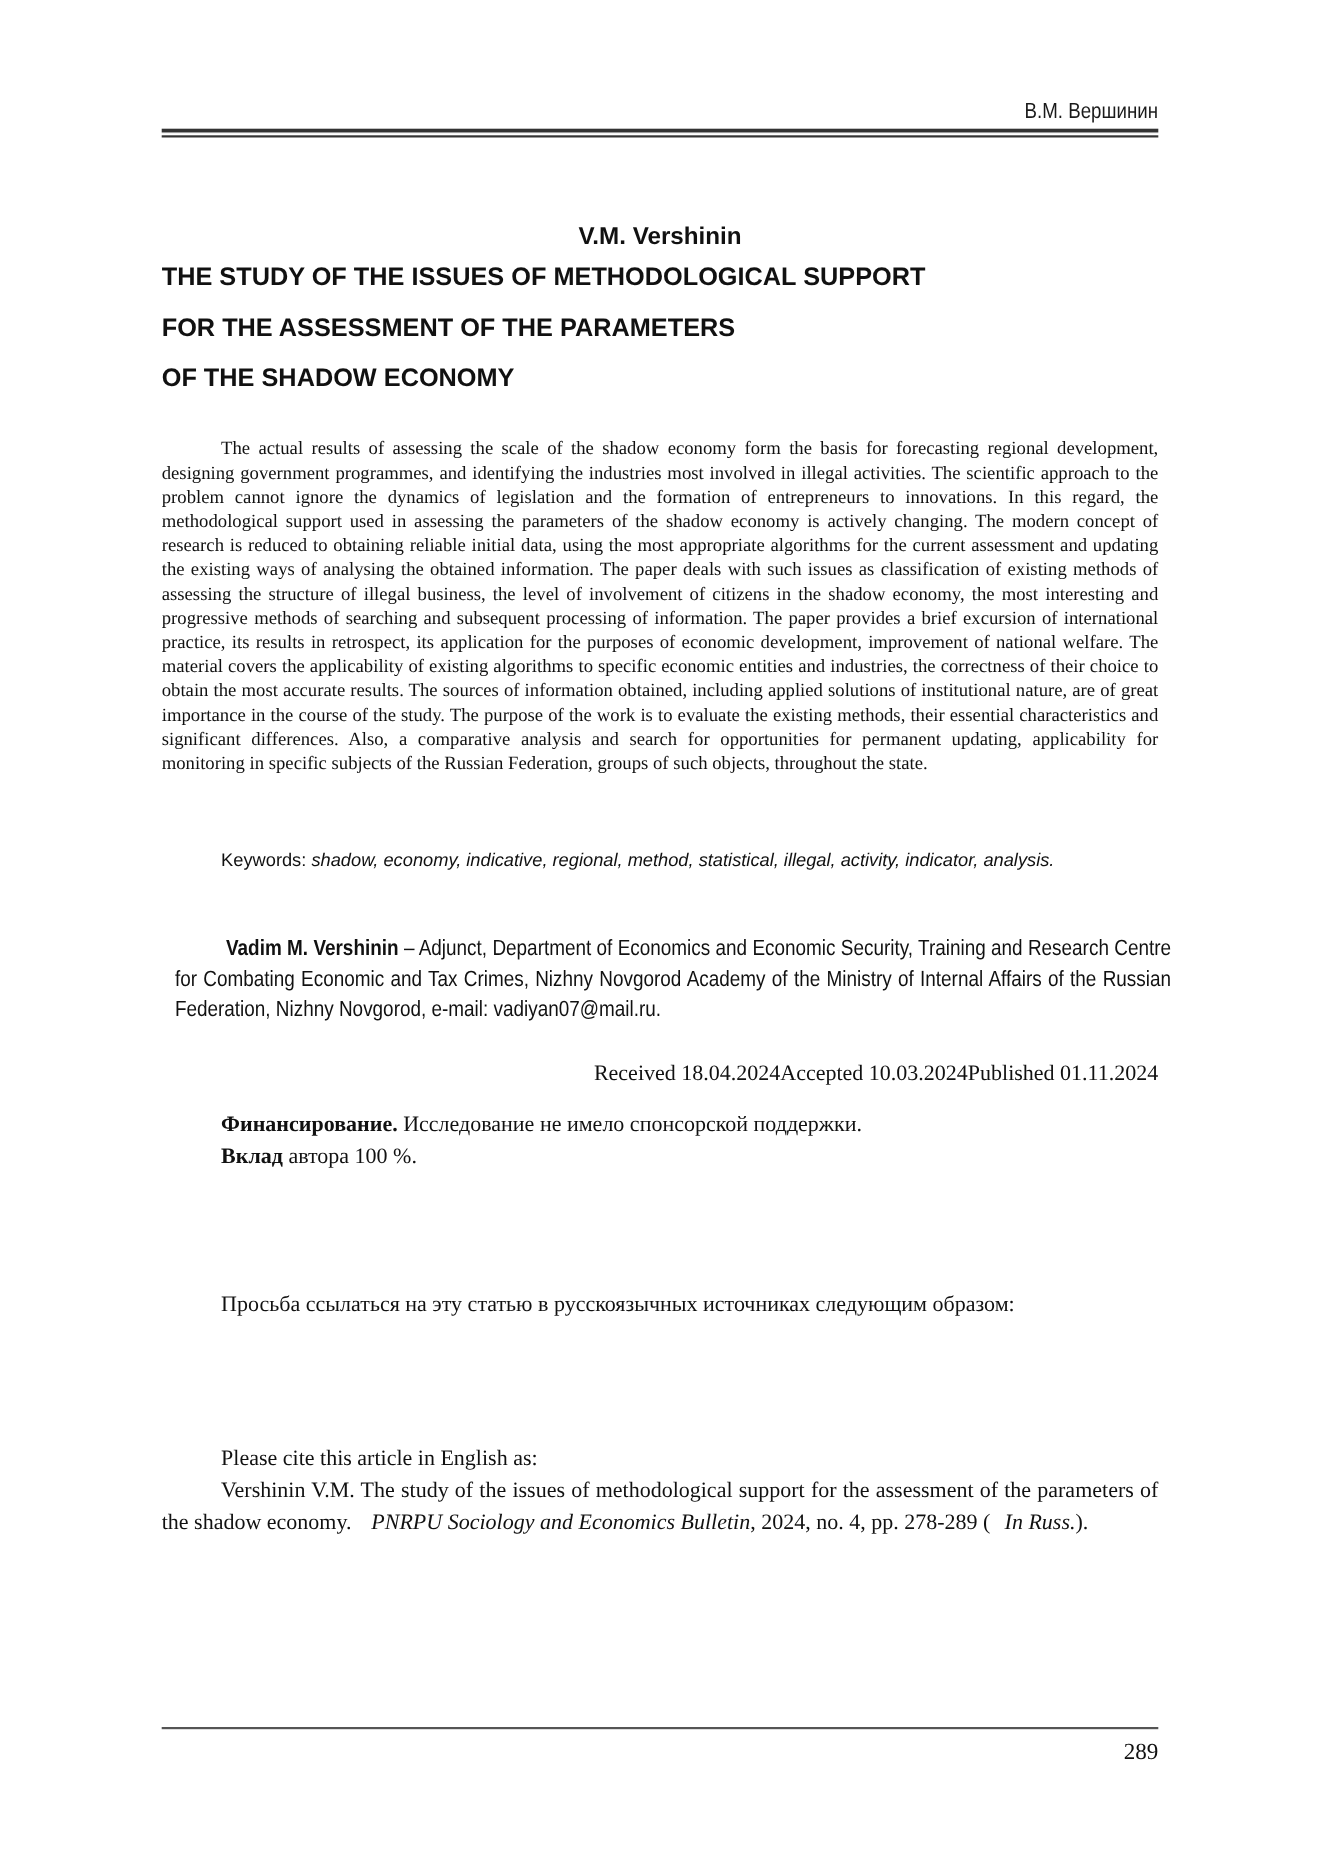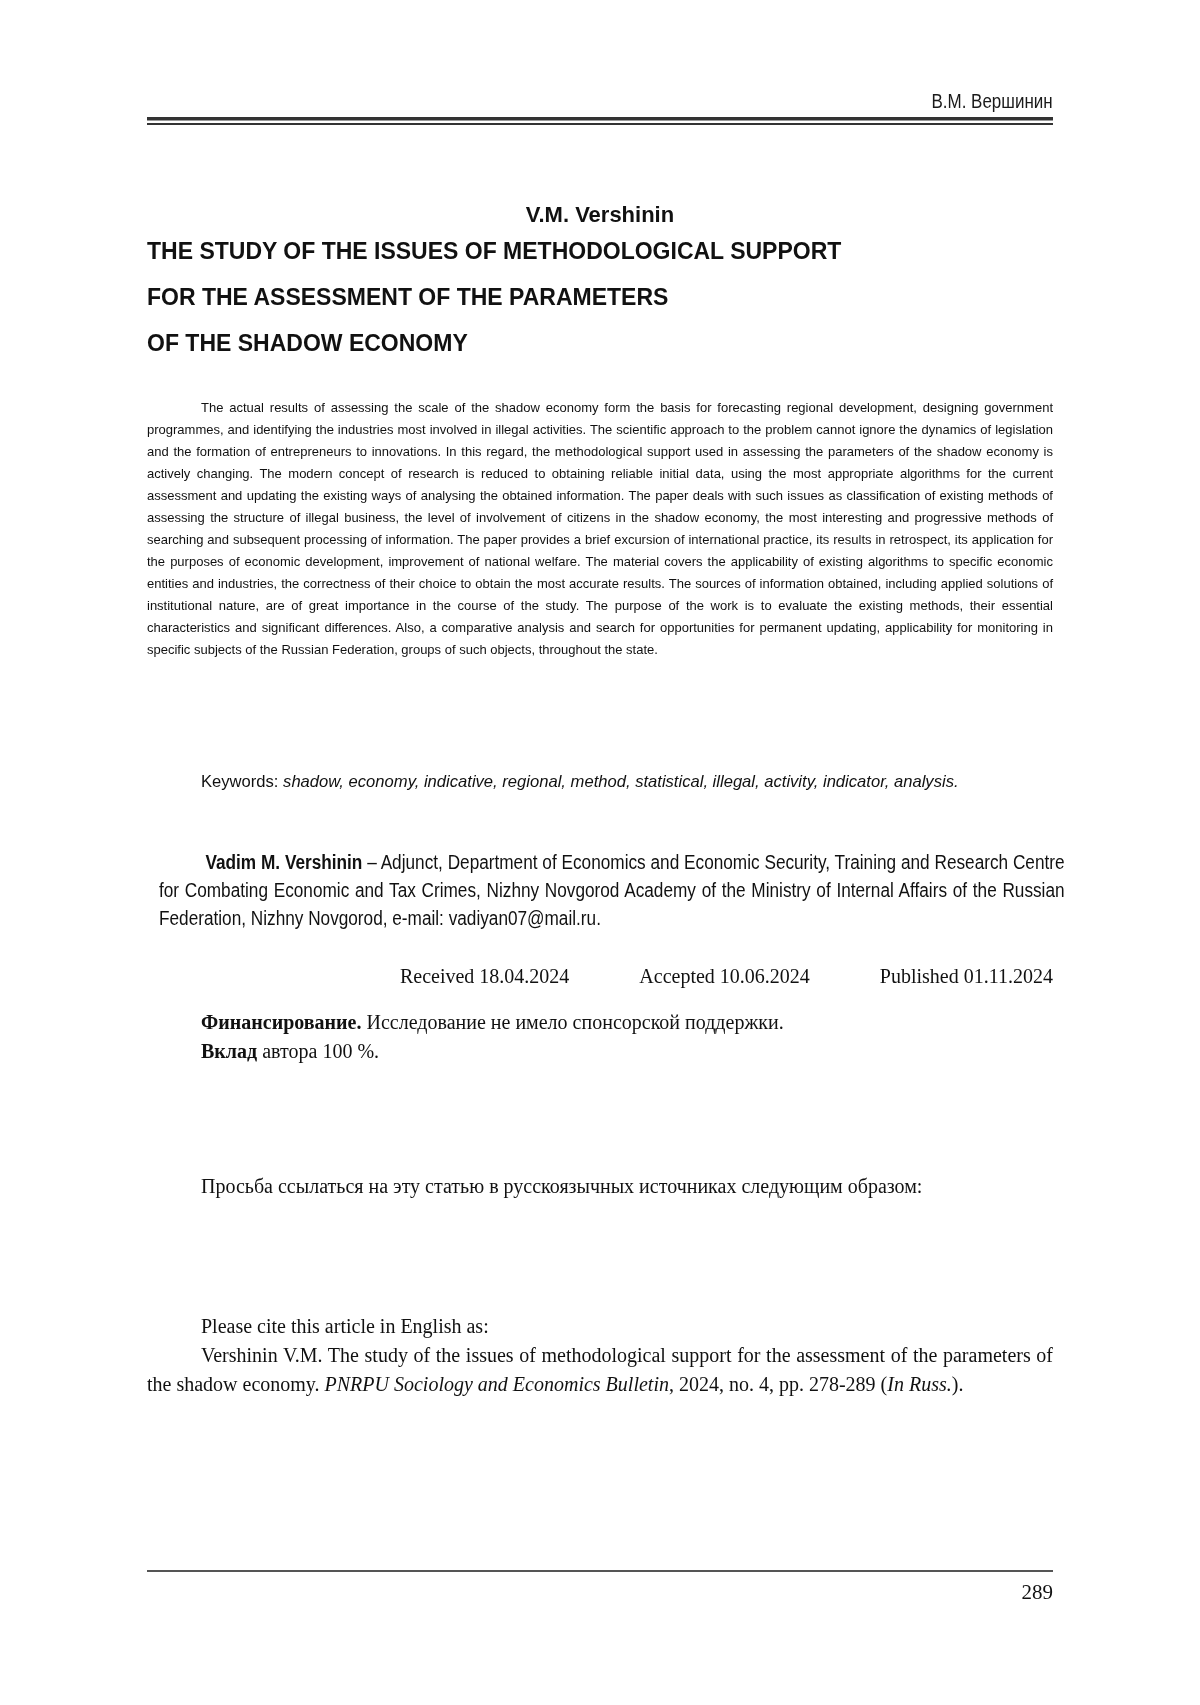--- a/index.html
+++ b/index.html
@@ -64,22 +64,22 @@
       font-weight: bold;
       font-size: 23px;
       line-height: 46px;
     }
     .paper-title div { white-space: nowrap; }
     .abstract {
       position: absolute;
       top: 397px;
       left: 0;
       width: 906px;
-      font-family: Liberation Sans, sans-serif;
-      font-size: 13px;
+      font-family: Liberation Serif, serif;
+      font-size: 17px;
       line-height: 22px;
       text-align: justify;
       text-indent: 54px;
       hyphens: auto;
     }
     .keywords {
       position: absolute;
       top: 771px;
       left: 0;
       width: 906px;
@@ -108,21 +108,20 @@
       width: 1053px;
     }
     .author-info b { font-weight: bold; }
     .dates {
       position: absolute;
       top: 965px;
       right: 0;
       font-family: "Liberation Serif", serif;
       font-size: 20px;
       display: flex;
-      gap: 70px;
     }
     .serif-block {
       position: absolute;
       left: 0;
       width: 906px;
       font-family: "Liberation Serif", serif;
       font-size: 20px;
       line-height: 29px;
     }
     .serif-block p {
@@ -141,21 +140,21 @@
       height: 2px;
       background: #555;
     }
     .page-number {
       position: absolute;
       top: 1580px;
       right: 0;
       font-family: "Liberation Serif", serif;
       font-size: 21px;
     }
-    i { font-style: italic; }
+    i { font-style: italic; margin-left: 13px; }
   </style>
 </head>
 <body>
 
 <div class="page">
   <div class="running-head">В.М. Вершинин</div>
   <div class="head-rule">
       <div class="inner"></div>
     </div>
 
@@ -170,21 +169,21 @@
   <div class="abstract" lang="en">The actual results of assessing the scale of the shadow economy form the basis for forecasting regional development, designing government programmes, and identifying the industries most involved in illegal activities. The scientific approach to the problem cannot ignore the dynamics of legislation and the formation of entrepreneurs to innovations. In this regard, the methodological support used in assessing the parameters of the shadow economy is actively changing. The modern concept of research is reduced to obtaining reliable initial data, using the most appropriate algorithms for the current assessment and updating the existing ways of analysing the obtained information. The paper deals with such issues as classification of existing methods of assessing the structure of illegal business, the level of involvement of citizens in the shadow economy, the most interesting and progressive methods of searching and subsequent processing of information. The paper provides a brief excursion of international practice, its results in retrospect, its application for the purposes of economic development, improvement of national welfare. The material covers the applicability of existing algorithms to specific economic entities and industries, the correctness of their choice to obtain the most accurate results. The sources of information obtained, including applied solutions of institutional nature, are of great importance in the course of the study. The purpose of the work is to evaluate the existing methods, their essential characteristics and significant differences. Also, a comparative analysis and search for opportunities for permanent updating, applicability for monitoring in specific subjects of the Russian Federation, groups of such objects, throughout the state.</div>
 
   <div class="keywords"><span>Keywords:</span> <span class="kw-list">shadow, economy, indicative, regional, method, statistical, illegal, activity, indicator, analysis.</span></div>
 
   <div class="author-info">
       <span class="inner"><b>Vadim M. Vershinin</b><span> – Adjunct, Department of Economics and Economic Security, Training and Research Centre for Combating Economic and Tax Crimes, Nizhny Novgorod Academy of the Ministry of Internal Affairs of the Russian Federation, Nizhny Novgorod, e-mail: vadiyan07@mail.ru.</span></span>
     </div>
 
   <div class="dates">
     <span>Received 18.04.2024</span>
-    <span>Accepted 10.06.2024</span>
+    <span>Accepted 10.03.2024</span>
     <span>Published 01.11.2024</span>
   </div>
 
   <div class="serif-block funding">
     <p><b>Финансирование.</b><span> Исследование не имело спонсорской поддержки.</span></p>
     <p><b>Вклад</b><span> автора 100 %.</span></p>
   </div>
 
   <div class="serif-block cite-ru">
     <p>Просьба ссылаться на эту статью в русскоязычных источниках следующим образом:</p>

